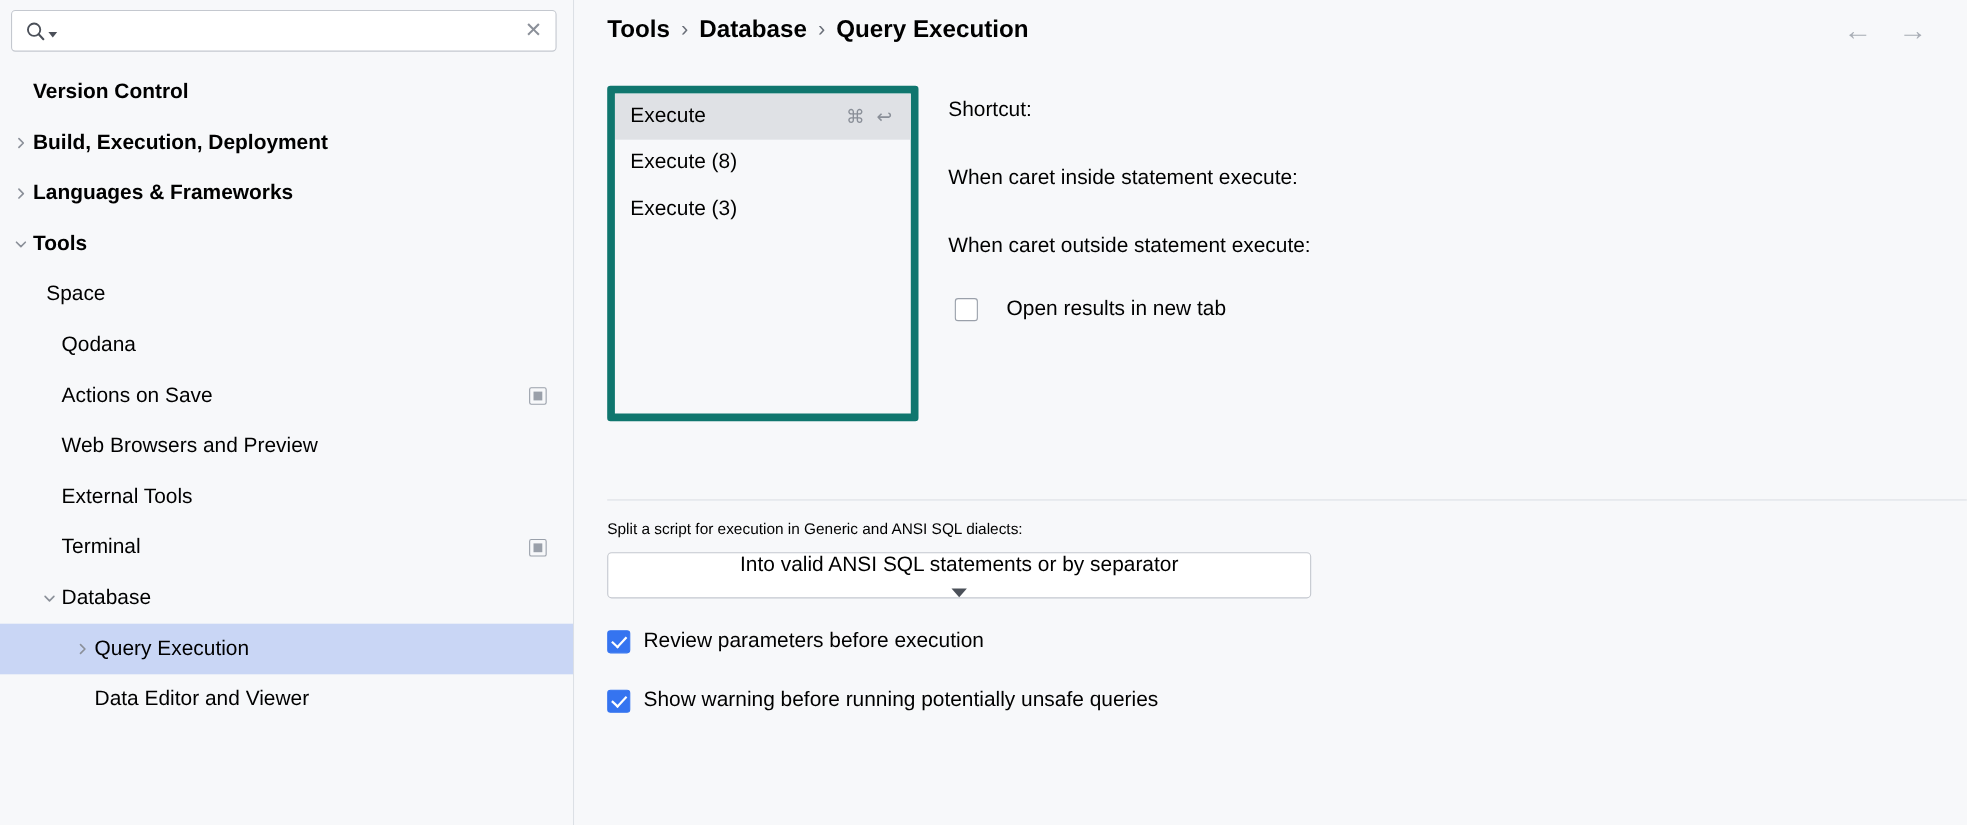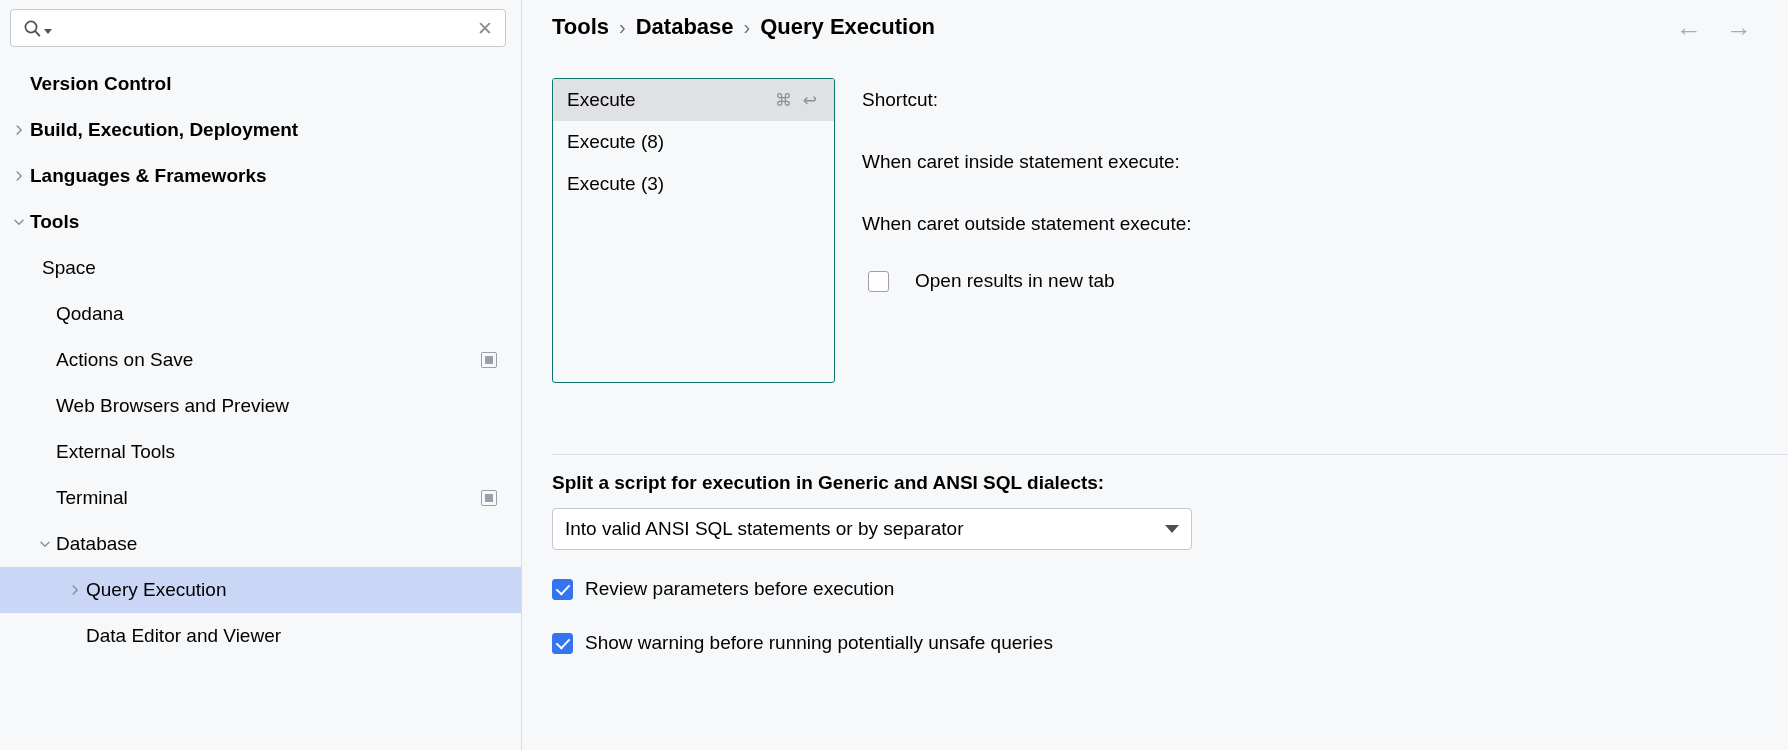--- a/index.html
+++ b/index.html
@@ -121,21 +121,21 @@
     user-select: none;
   }
 
   .content { position: absolute; left: 0; top: 62px; right: 0; bottom: 0; }
 
   .listbox {
     position: absolute;
     left: 30px; top: 16px;
     width: 283px; height: 305px;
     background: #f7f8fa;
-    border: 1px solid #0f766e;
+    border: 7px solid #0f766e;
     border-radius: 3px;
     overflow: hidden;
   }
   .list-item {
     height: 42px;
     display: flex;
     align-items: center;
     justify-content: space-between;
     padding: 0 14px 0 14px;
     font-size: 19px;
@@ -197,32 +197,33 @@
   }
 
   .divider {
     position: absolute;
     left: 30px; right: 0; top: 392px;
     height: 1px;
     background: #dcdfe5;
   }
 
   .bottom { position: absolute; left: 30px; top: 410px; right: 0; }
-  .bottom-title { font-size: 19px; margin-bottom: 14px; font-weight: bold; }
+  .bottom-title { font-size: 14px; margin-bottom: 14px; }
   .select-wide {
     width: 640px; height: 42px;
     background: #fff;
     border: 1px solid #c4c8cf;
     border-radius: 4px;
     display: flex; align-items: center;
     justify-content: space-between;
     padding: 0 12px;
     font-size: 19px;
     margin-bottom: 22px;
     cursor: pointer;
+    flex-direction: column;
   }
   .caret {
     width: 0; height: 0;
     border-left: 7px solid transparent;
     border-right: 7px solid transparent;
     border-top: 8px solid #4b5059;
   }
   .check-stack > .check-row { margin-bottom: 20px; }
 </style>
 </head>

